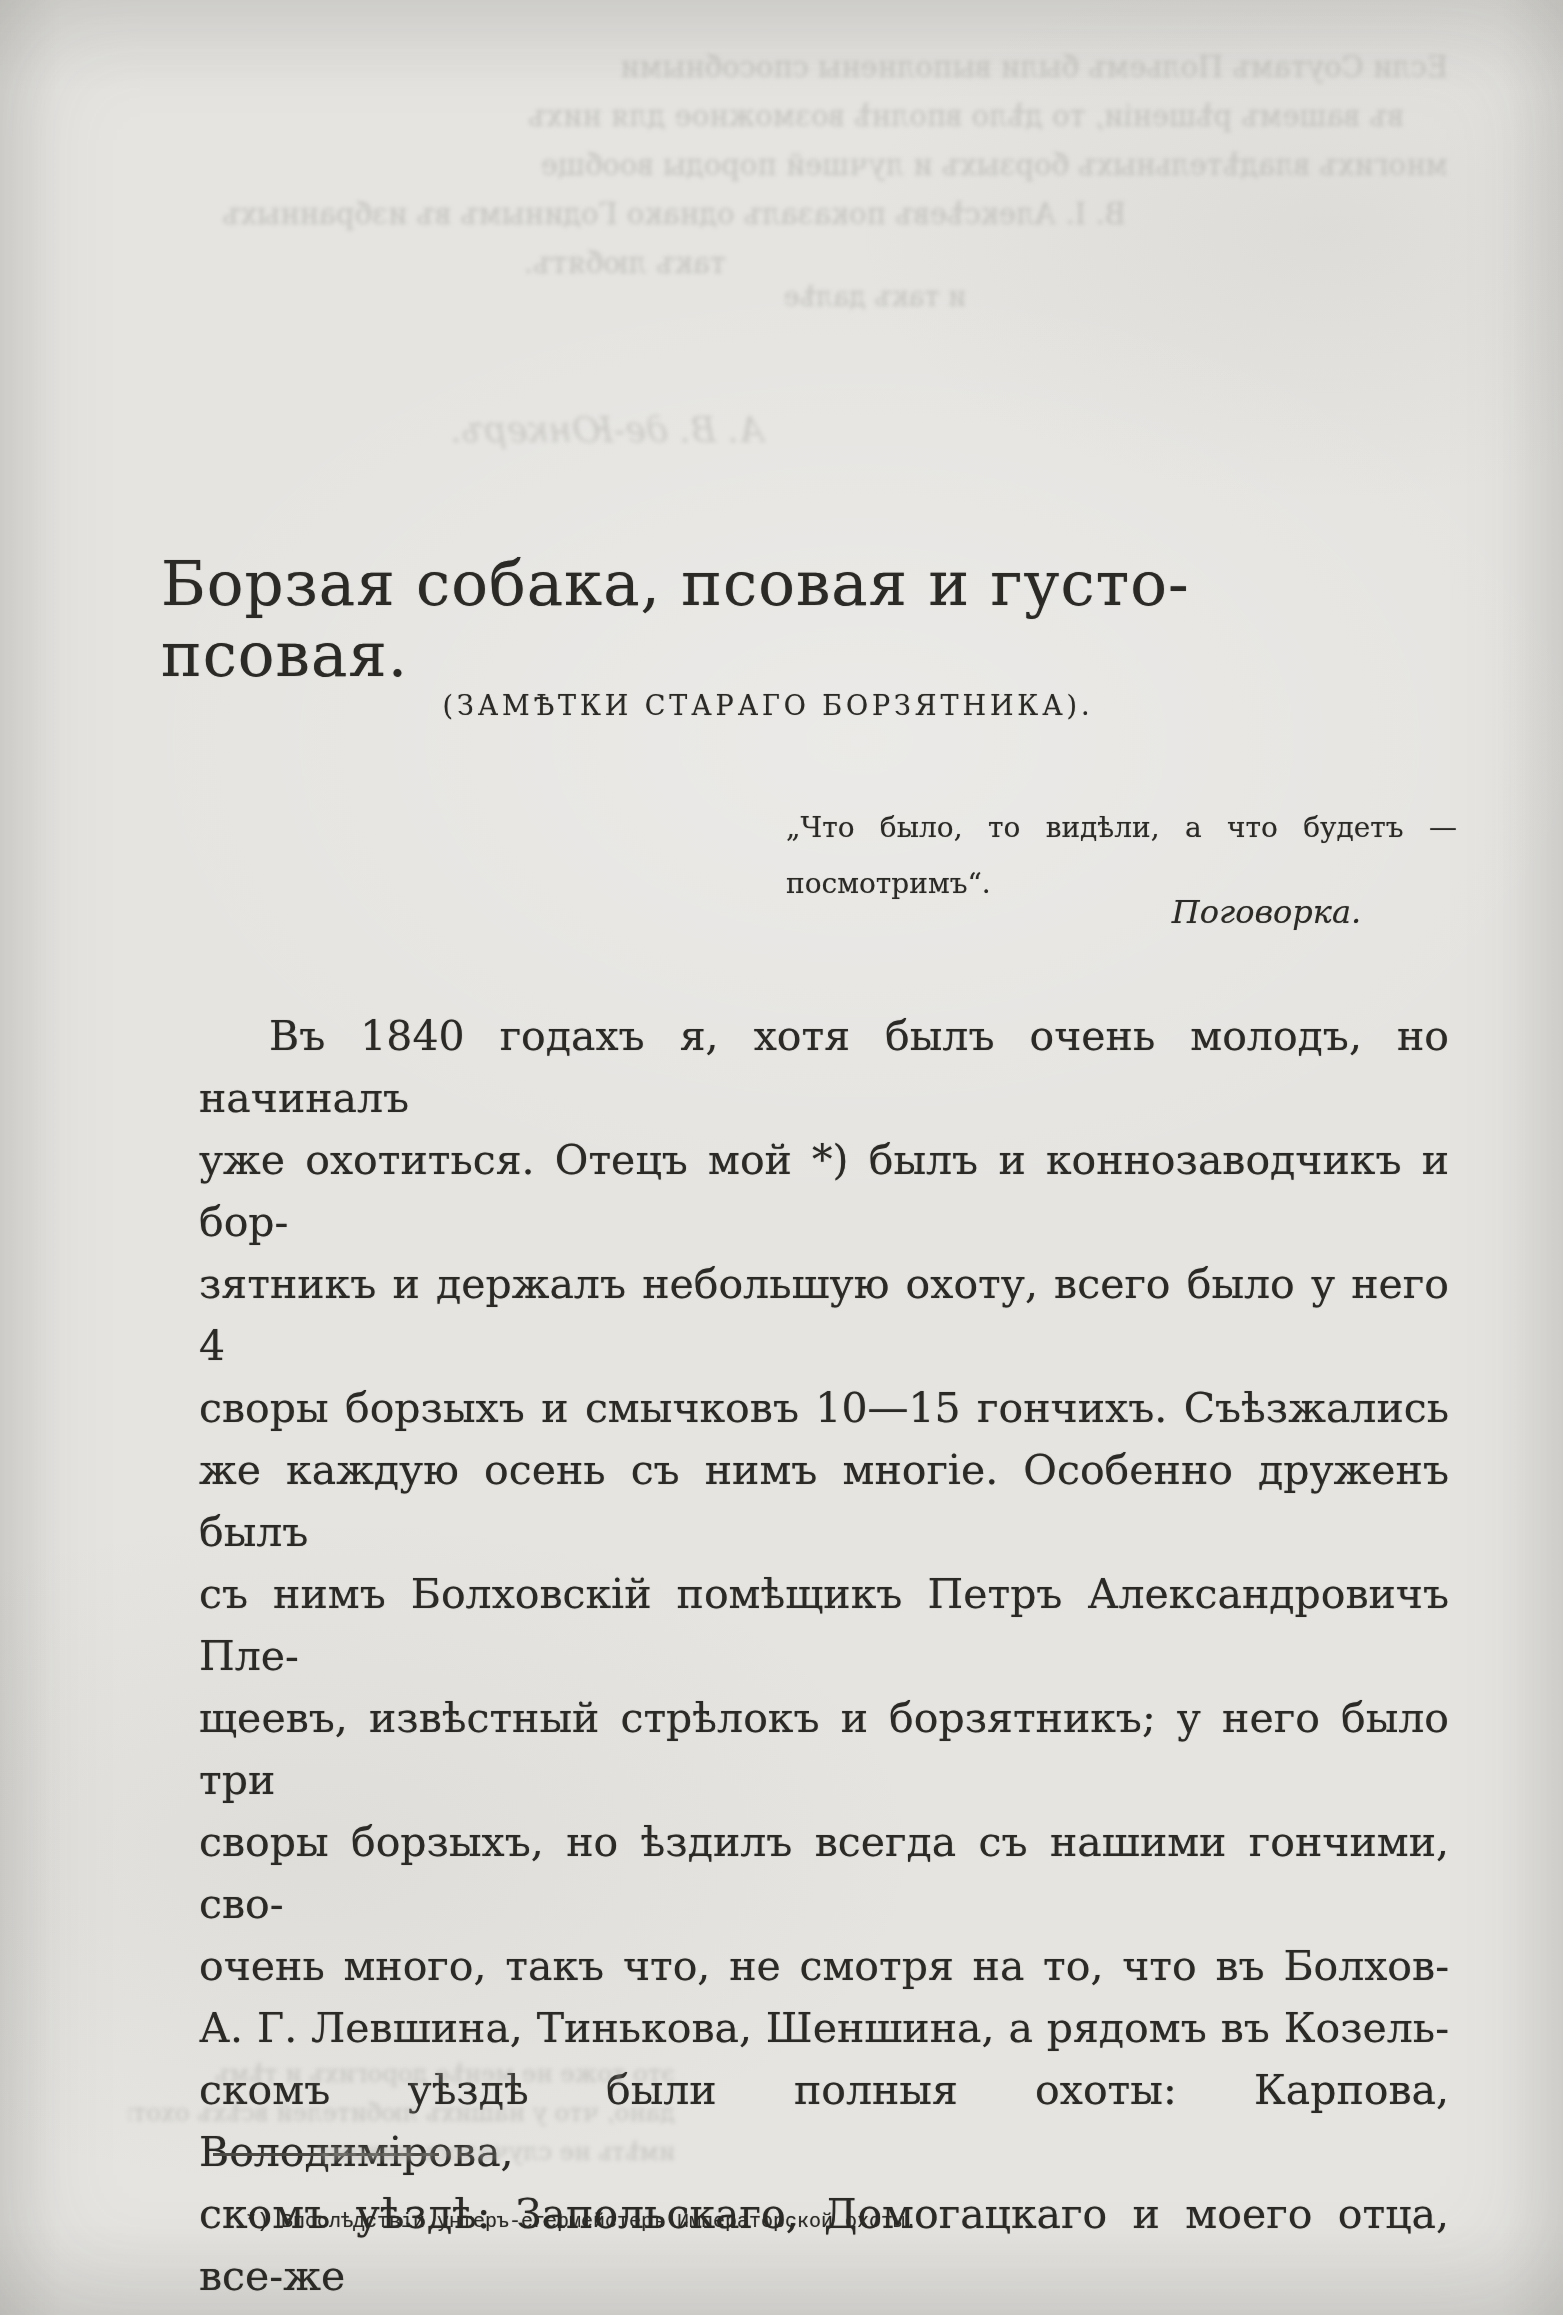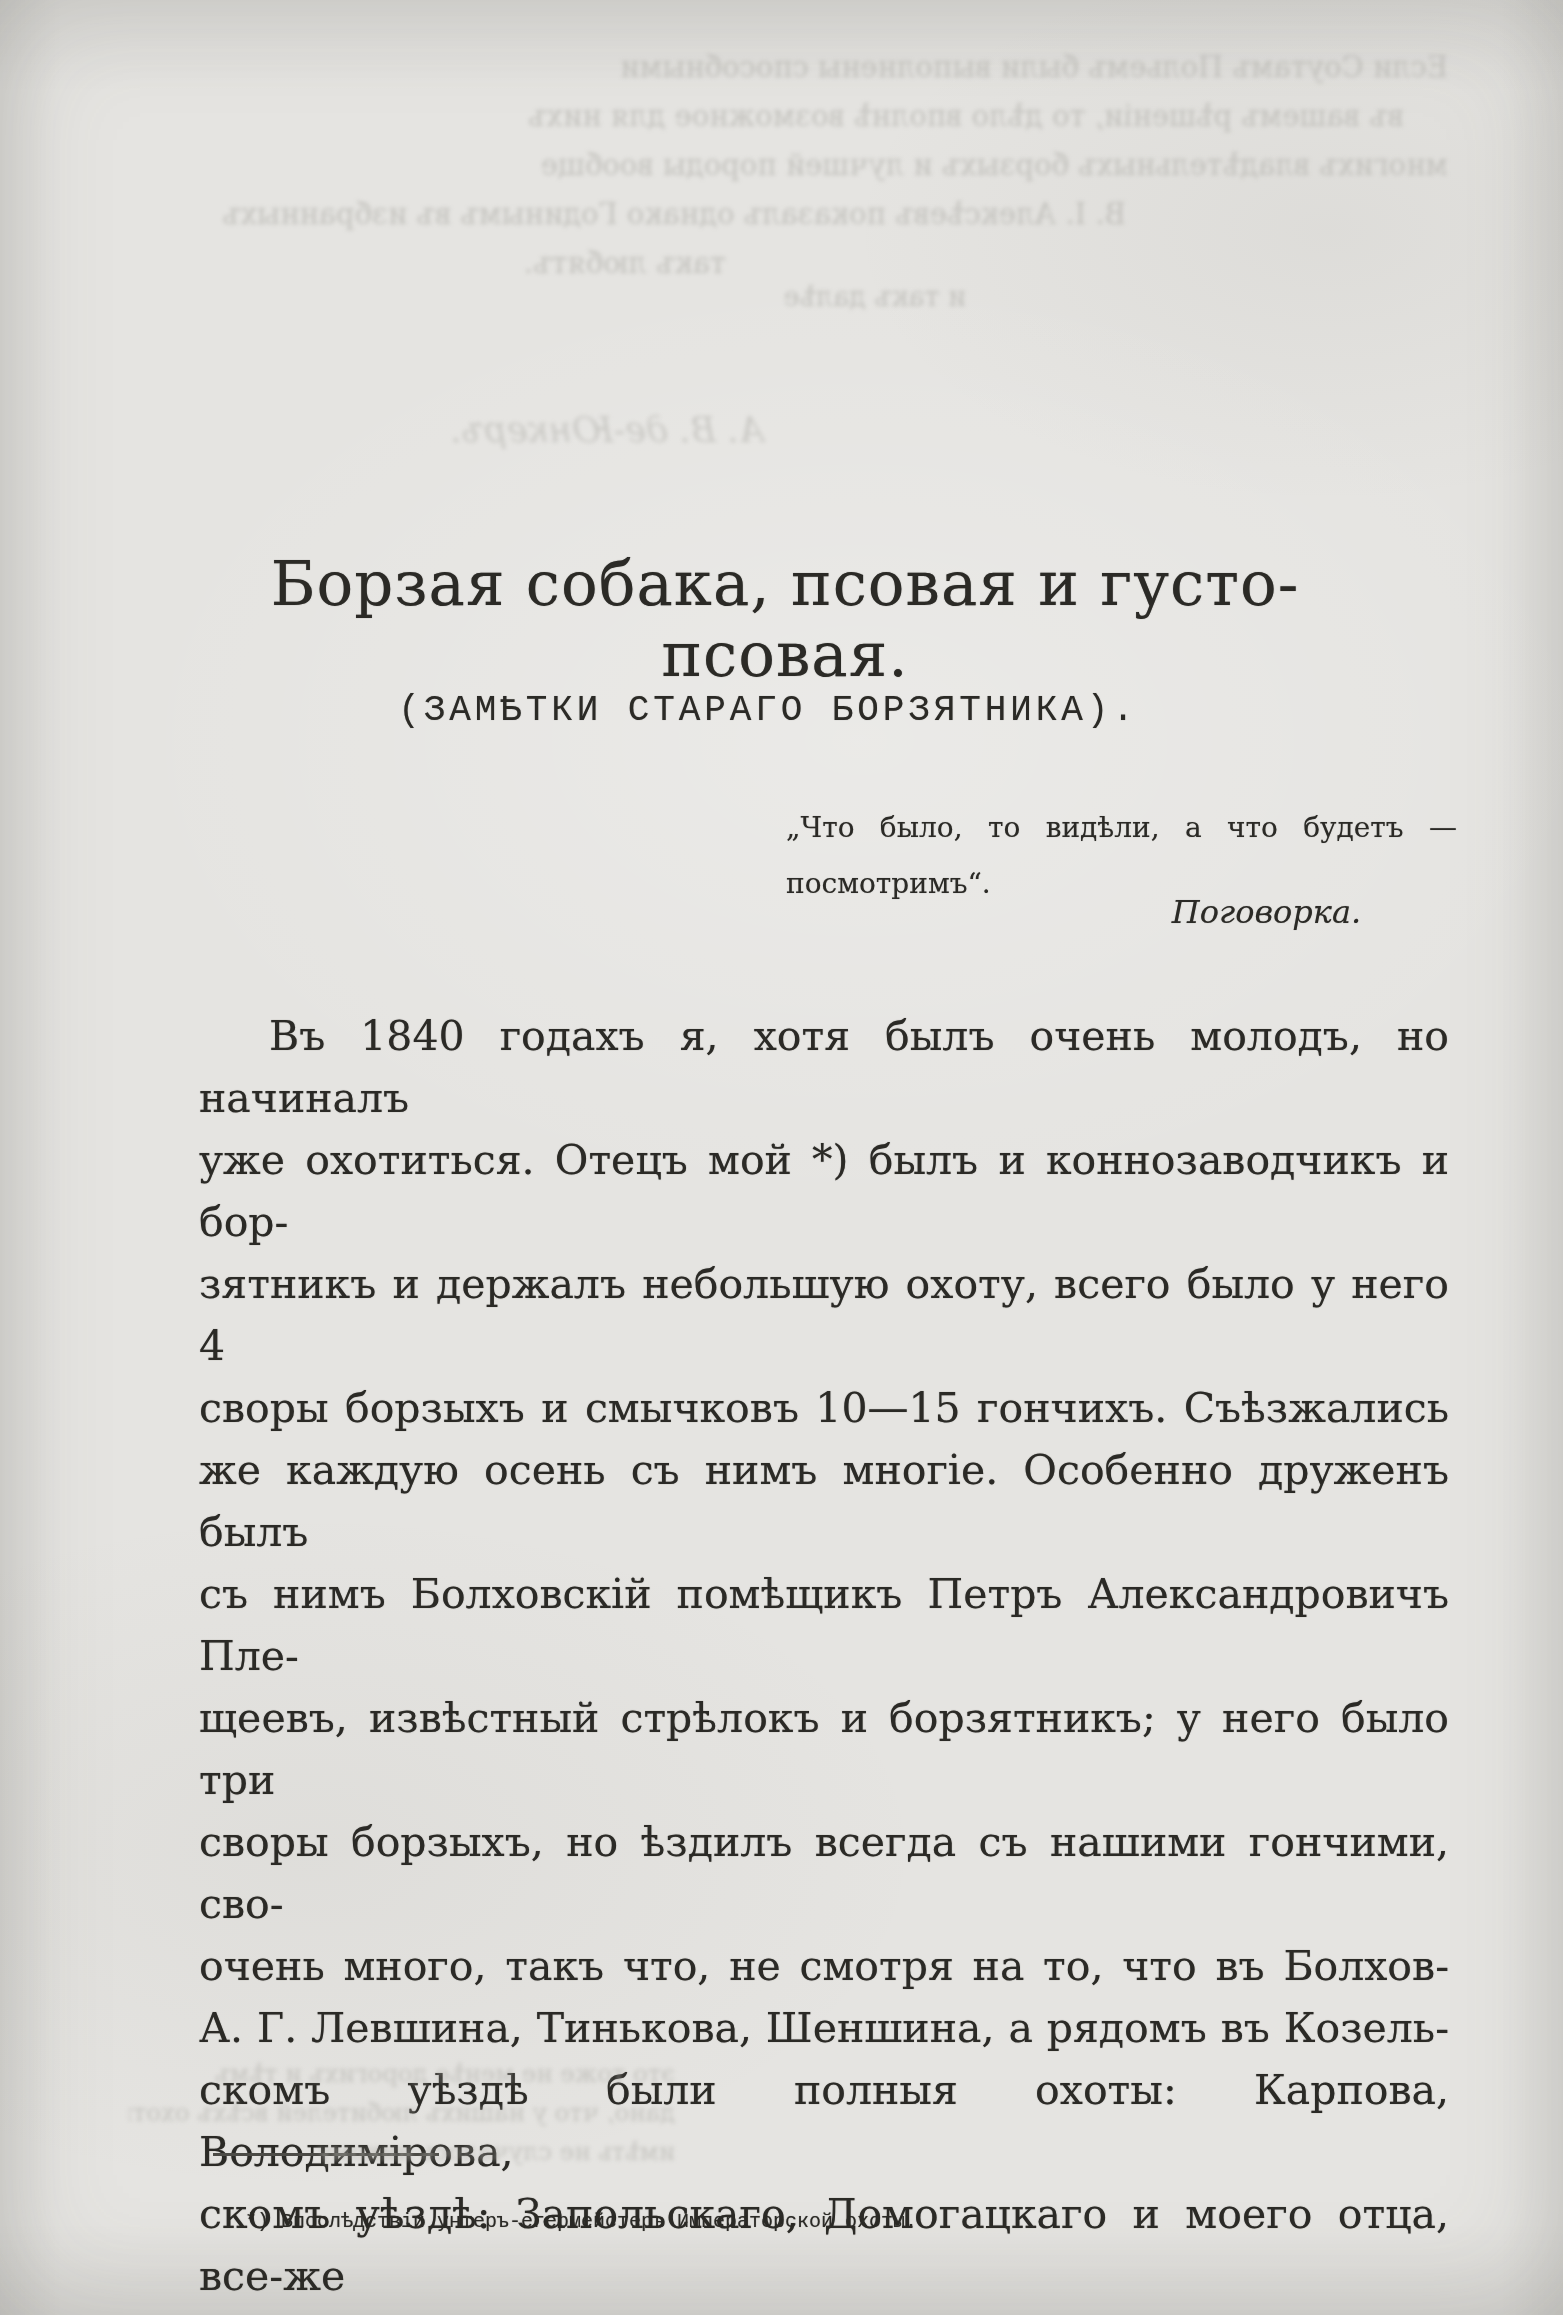--- a/index.html
+++ b/index.html
@@ -40,31 +40,30 @@
   .bleed-signature { position:absolute; left:414px; top:410px; width:351px;
     font-style:italic; font-size:35px; filter:blur(2.3px); opacity:0.6; }
   .bleed-bottom { position:absolute; left:129px; top:2054px; width:546px;
     font-size:24.4px; line-height:39px; }
   .bleed-bottom .bleed-line { filter:blur(2.1px); opacity:0.7; }
 
   
   .title {
     position:absolute; left:200px; top:548px; width:1248px;
     transform:translateX(-39px);
-    text-align:center;
+    text-align:left;
     font-size:61px; letter-spacing:1px;
     text-shadow:0 0 1px rgba(43,42,38,0.55);
   }
   .subtitle {
     position:absolute; left:200px; top:690px; width:1248px;
     transform:translateX(-56px);
     text-align:center;
-    font-size:36px; letter-spacing:3.9px;
+    font-size:27px; letter-spacing:3.9px;
     text-shadow:0 0 1px rgba(43,42,38,0.4);
-    font-family:Liberation Mono, monospace;
   }
 
   
   .epigraph {
     position:absolute; left:786px; top:800px; width:671px;
     font-size:28px; line-height:56px;
     text-shadow:0 0 1px rgba(43,42,38,0.4);
   }
   .epigraph .eline1 { text-align:justify; text-align-last:justify; }
   .epigraph .eline2 { text-align:left; }

